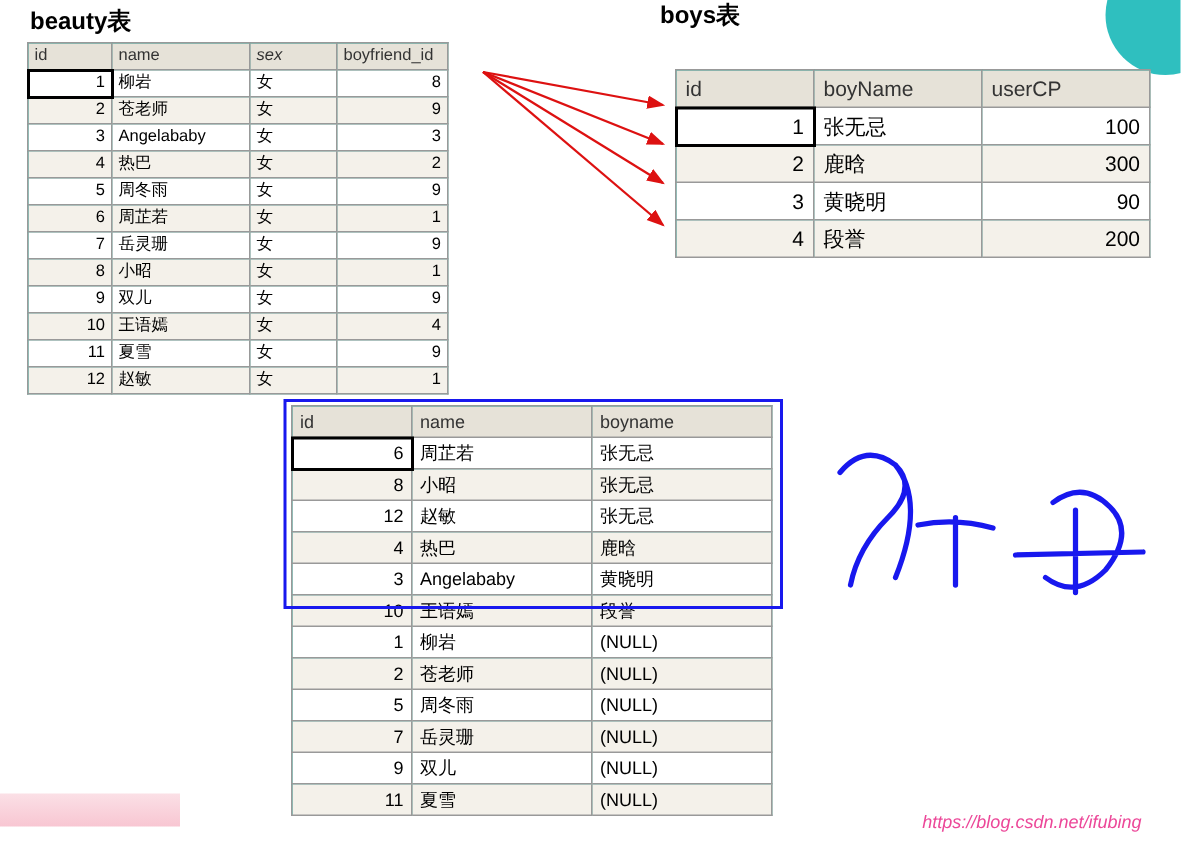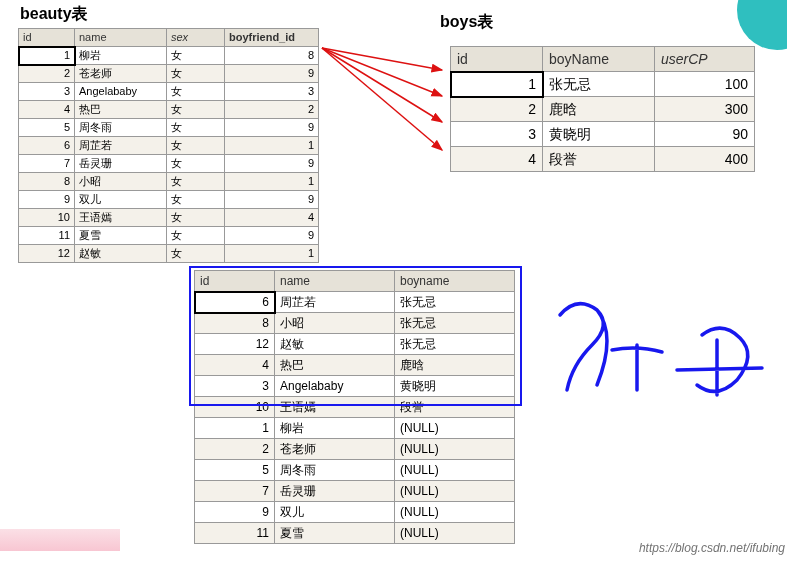--- a/index.html
+++ b/index.html
@@ -10,21 +10,21 @@
       height: 561px;
       position: relative;
       overflow: hidden;
     }
     .title {
       font-weight: bold;
       font-size: 16px;
       position: absolute;
     }
     .title-beauty { left: 20px; top: 4px; }
-    .title-boys { left: 440px; top: 12px; }
+    .title-boys { left: 440px; top: 0; }
 
     .tbl {
       border-collapse: collapse;
       font-size: 11px;
       background: #14b8a6;
       position: absolute;
       padding-left: 28px;
     }
     .tbl th, .tbl td {
       border: 1px solid #999;
@@ -45,27 +45,27 @@
     .tbl .selcell {
       background: #fff !important;
       outline: 2px solid #000;
       outline-offset: -1px;
     }
 
     .beauty-wrap { left: 18px; top: 28px; }
     .beauty-wrap th.c-id { width: 56px; }
     .beauty-wrap th.c-name { width: 92px; }
     .beauty-wrap th.c-sex { width: 58px; font-style: italic; }
-    .beauty-wrap th.c-bf { width: 94px; font-weight: bold; }
+    .beauty-wrap th.c-bf { width: 74px; }
 
     .boys-wrap { left: 450px; top: 46px; }
     .boys-wrap th, .boys-wrap td { font-size: 14px; padding: 3px 6px; height: 22px; line-height: 18px; }
     .boys-wrap th.c-id { width: 92px; }
     .boys-wrap th.c-bn { width: 112px; }
-    .boys-wrap th.c-cp { width: 100px; font-style: italic; }
+    .boys-wrap th.c-cp { width: 112px; }
 
     .res-wrap { left: 194px; top: 270px; }
     .res-wrap th.c-id { width: 80px; }
     .res-wrap th.c-name { width: 120px; }
     .res-wrap th.c-bn { width: 120px; }
     .res-wrap th, .res-wrap td { font-size: 12px; height: 18px; line-height: 16px; padding: 2px 5px; }
 
     .res-highlight {
       position: absolute;
       left: 189px; top: 266px;
@@ -83,23 +83,23 @@
 
     .handwriting {
       position: absolute;
       left: 542px; top: 290px;
       width: 230px; height: 130px;
       pointer-events: none;
     }
 
     .watermark {
       position: absolute;
-      right: 2px; bottom: 6px;
+      right: 26px; bottom: 6px;
       font-size: 12px;
-      color: #737373;
+      color: #ec4899;
       font-style: italic;
     }
 
     .pinkbar {
       position: absolute;
       left: 0; bottom: 10px;
       width: 120px; height: 22px;
       background: linear-gradient(#fbe0e6, #f8c6d2);
     }
 
@@ -222,21 +222,21 @@
         <td class="num">300</td>
       </tr>
       <tr>
         <td class="num ">3</td>
         <td>黄晓明</td>
         <td class="num">90</td>
       </tr>
       <tr>
         <td class="num ">4</td>
         <td>段誉</td>
-        <td class="num">400</td>
+        <td class="num">200</td>
       </tr>
     </tbody>
 </table>
 
 <table class="tbl res-wrap">
   <thead>
     <tr>
       <th class="c-id">id</th>
       <th class="c-name">name</th>
       <th class="c-bn">boyname</th>

